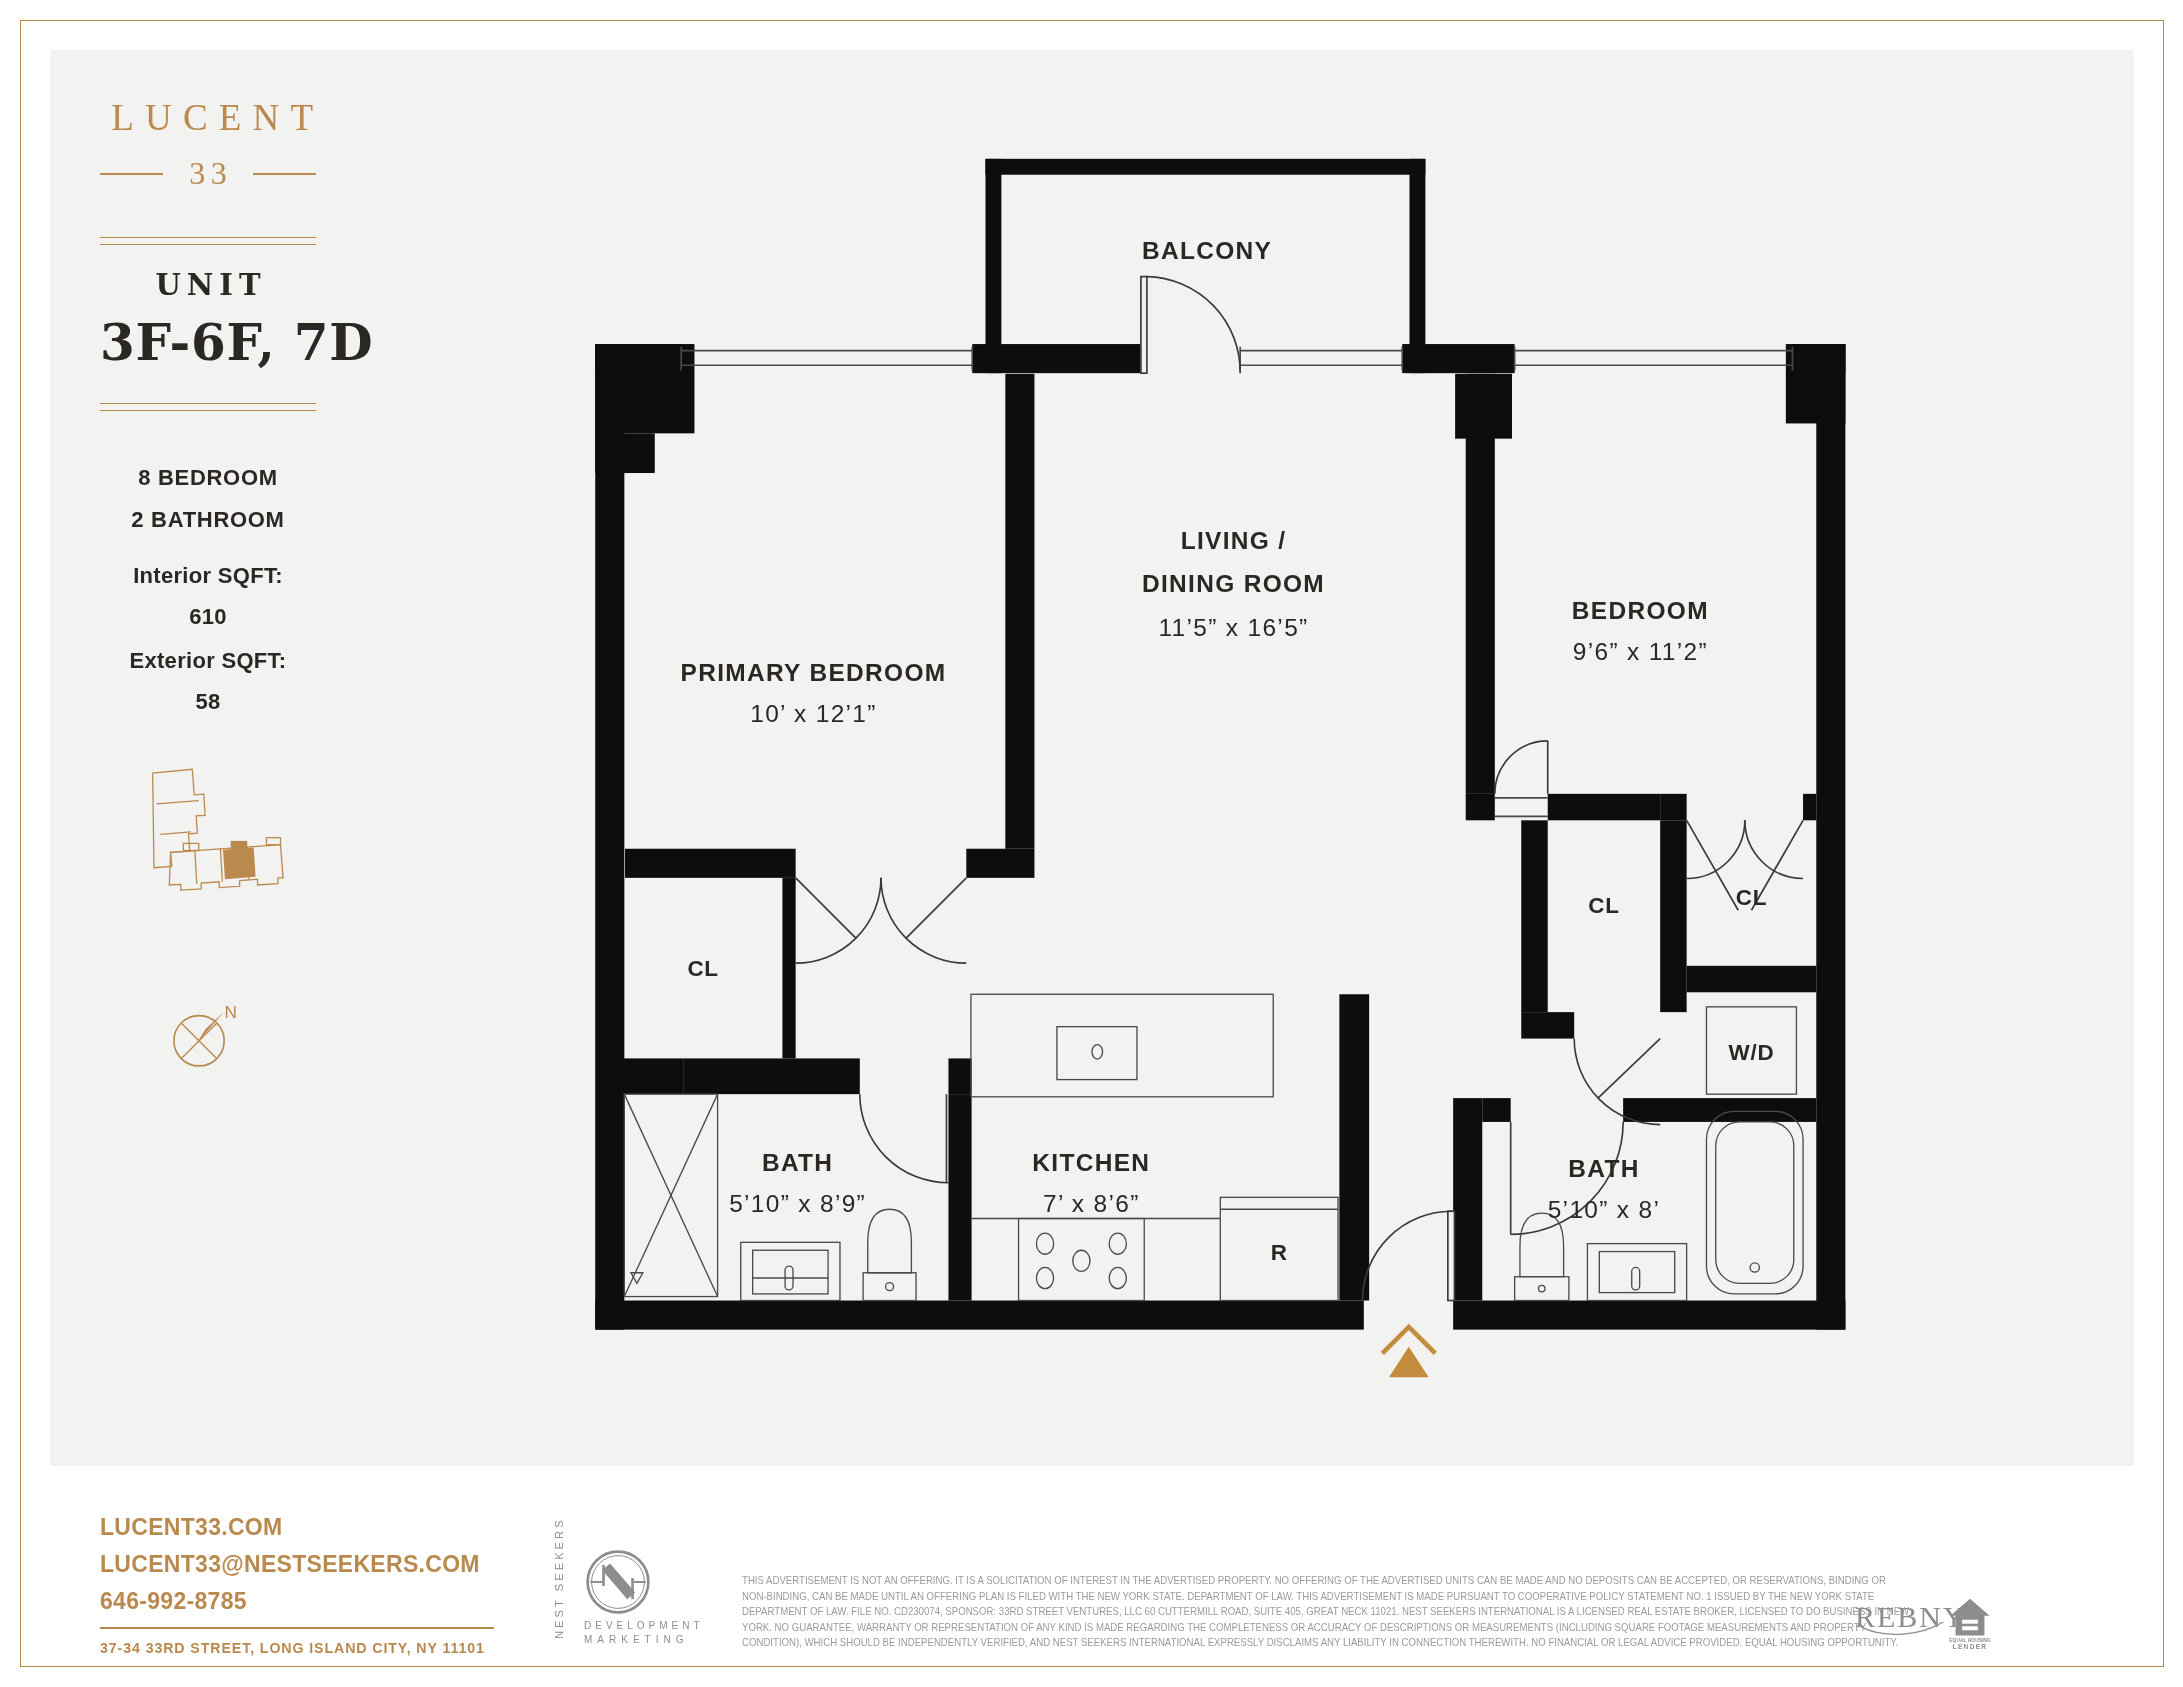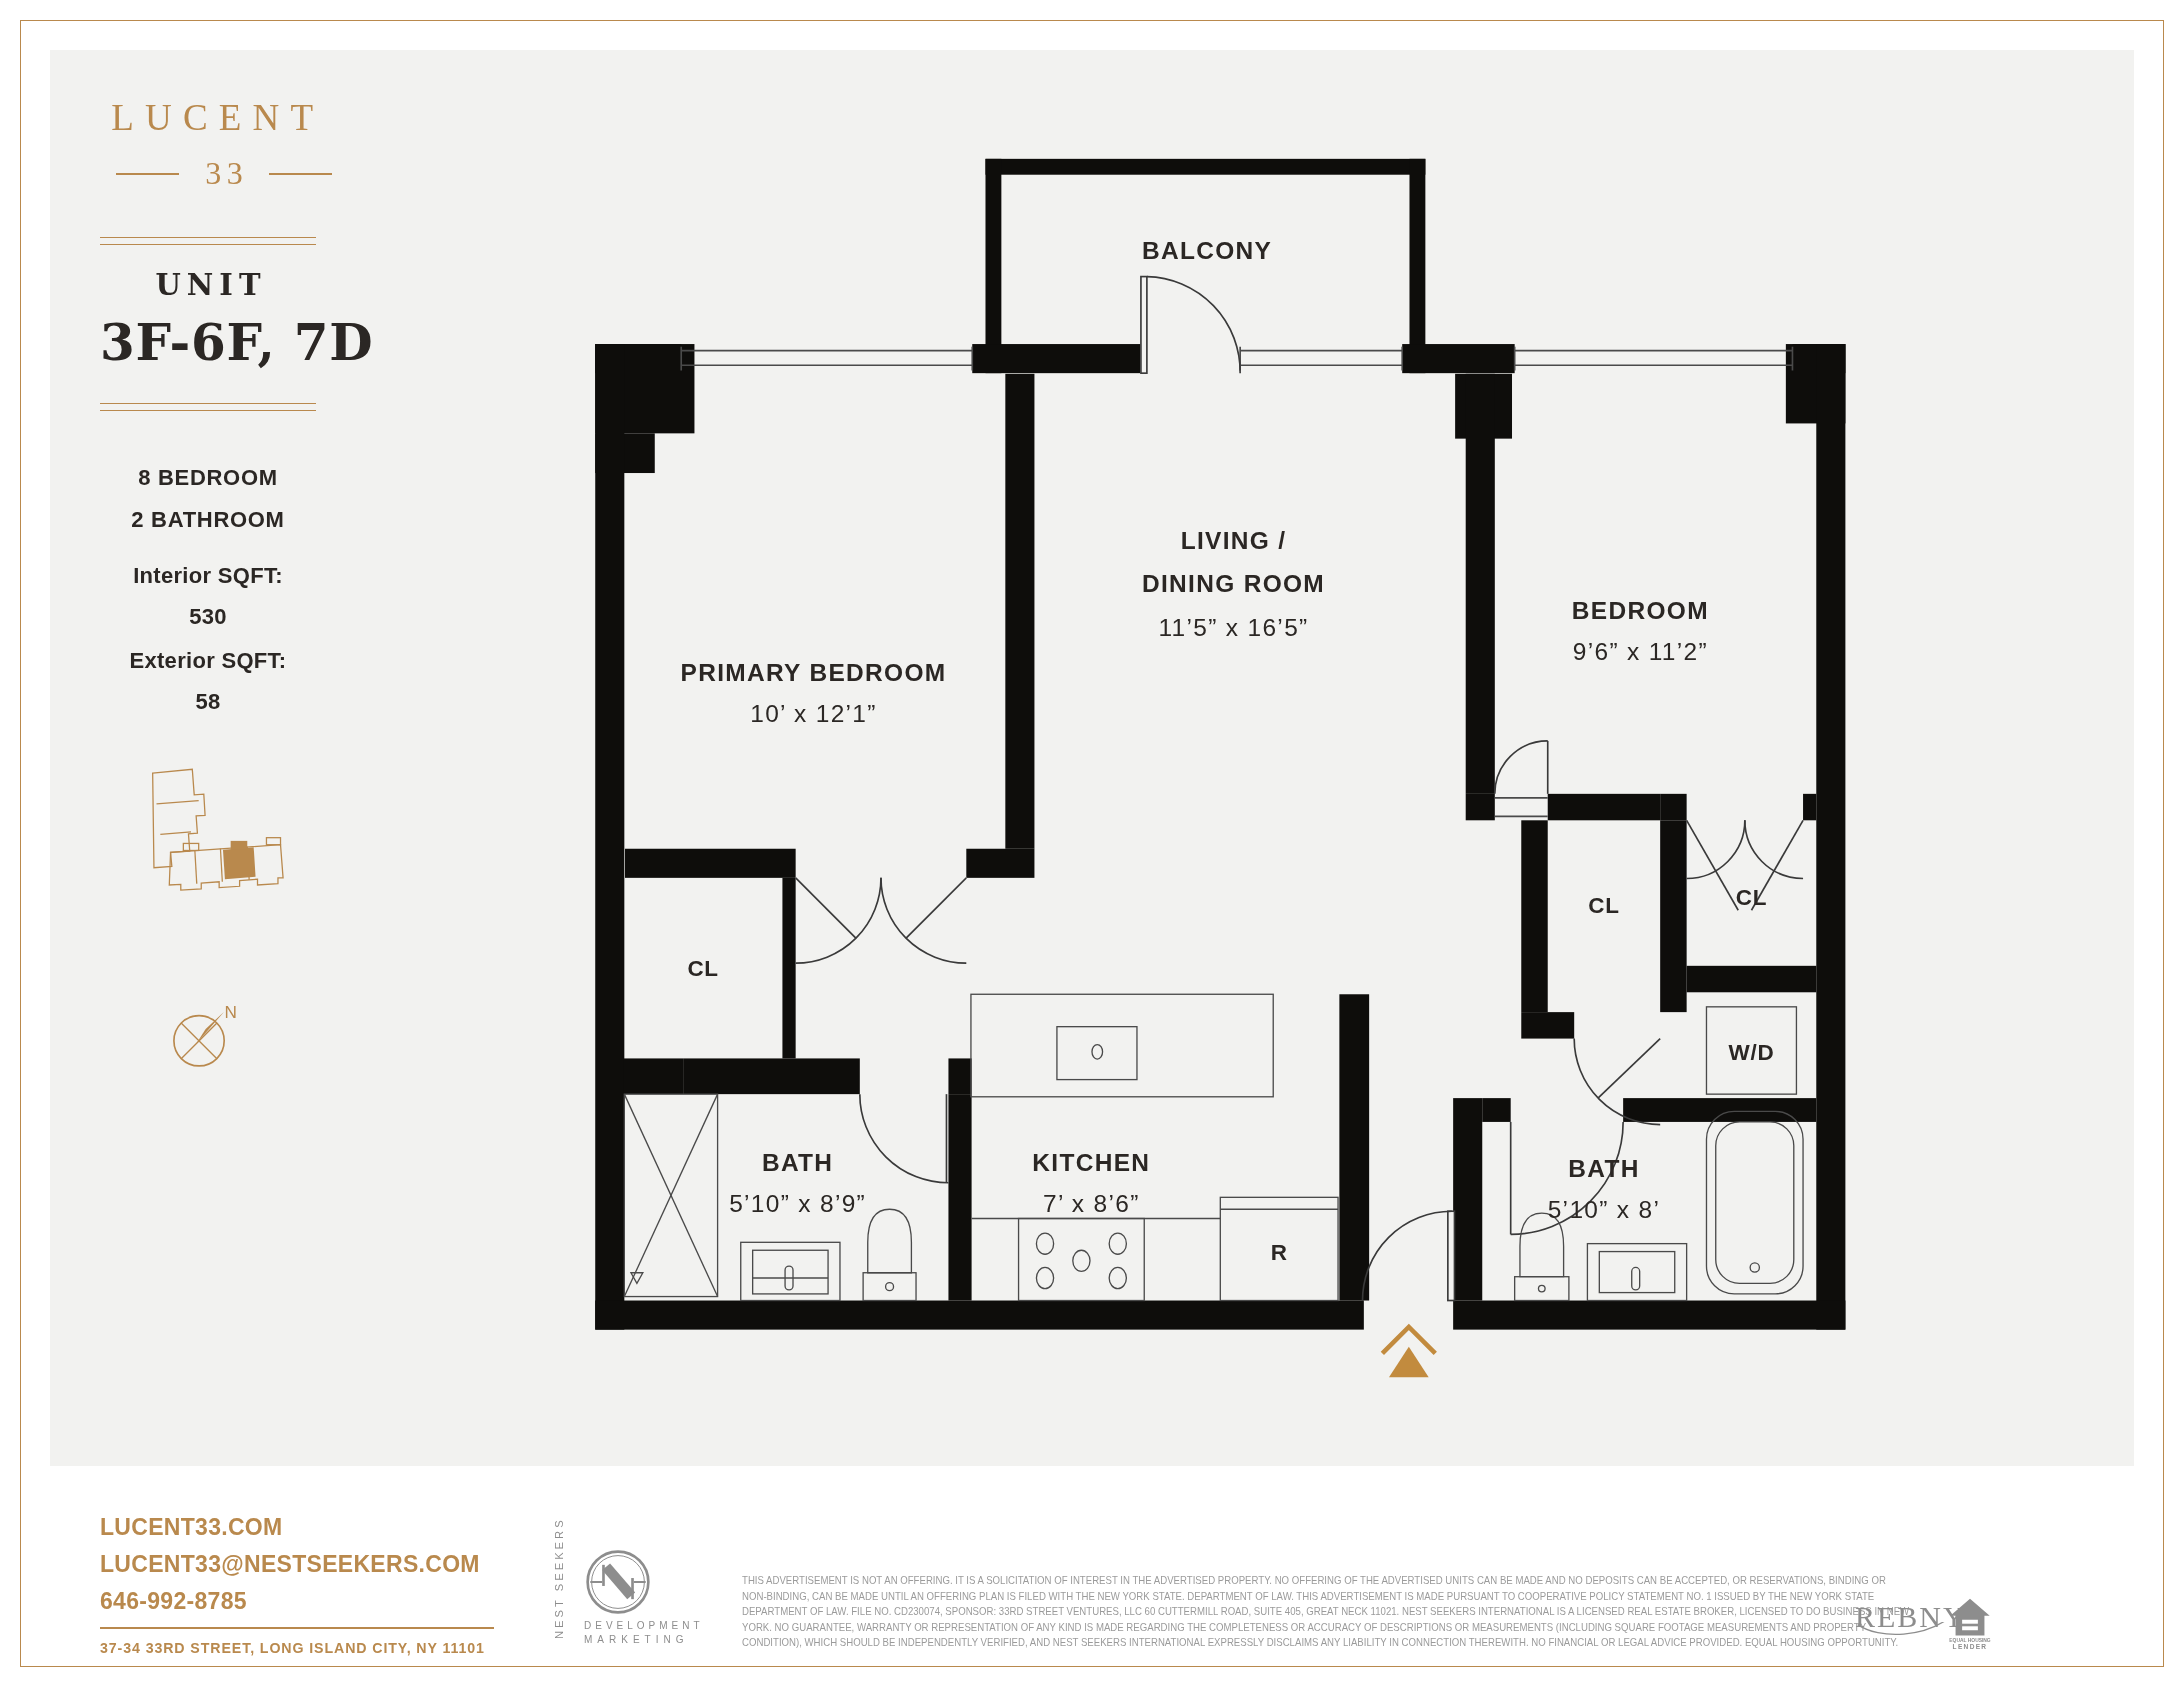--- a/index.html
+++ b/index.html
@@ -8,21 +8,21 @@
   .page { position:absolute; left:0; top:0; width:2183px; height:1688px; background:#fff; }
   .frame { position:absolute; left:20px; top:20px; width:2144px; height:1647px;
            border:1.3px solid #b9894d; }
   .panel { position:absolute; left:50px; top:50px; width:2084px; height:1416px; background:#f2f2f0; }
 
   
   .sidebar { position:absolute; left:100px; top:50px; width:216px; height:1176px; color:#2b2724; }
   .brand-name { position:absolute; top:46px; left:0; width:100%; text-align:center;
     font-family:"Liberation Serif", serif; font-size:37px; letter-spacing:11.2px; padding-left:11.2px;
     color:#b9894d; font-weight:400; }
-  .brand-row { position:absolute; top:105px; left:16px; width:100%; display:flex; align-items:center; gap:21px;
+  .brand-row { position:absolute; top:105px; left:0; width:100%; display:flex; align-items:center; gap:21px;
     color:#b9894d; }
   .brand-row .ln { flex:1; border-top:2px solid #b9894d; }
   .brand-num { font-family:"Liberation Serif", serif; font-size:32px; letter-spacing:5.3px; padding-left:5.3px; }
   .dbl-rule { position:absolute; left:0; width:100%; height:8px;
     border-top:1.3px solid #b9894d; border-bottom:1.3px solid #b9894d; }
   .rule-a { top:187px; } .rule-b { top:353px; }
   .unit-label { position:absolute; top:218px; width:100%; text-align:center;
     font-family:"DejaVu Serif", serif; font-weight:700; font-size:29px; letter-spacing:6px; padding-left:6px; }
   .unit-number { position:absolute; top:263px; width:100%; text-align:center; white-space:nowrap;
     font-family:"DejaVu Serif", serif; font-weight:700; font-size:50px; letter-spacing:0.7px; }
@@ -78,21 +78,21 @@
       <span class="brand-num">33</span>
       <span class="ln"></span>
     </div>
     <div class="dbl-rule rule-a"></div>
     <div class="unit-label">UNIT</div>
     <div class="unit-number">3F-6F, 7D</div>
     <div class="dbl-rule rule-b"></div>
     <div class="spec spec-bed">8 BEDROOM</div>
     <div class="spec spec-bath">2 BATHROOM</div>
     <div class="sqft sq1">Interior SQFT:</div>
-    <div class="sqft sq2">530</div>
+    <div class="sqft sq2">610</div>
     <div class="sqft sq3">Exterior SQFT:</div>
     <div class="sqft sq4">58</div>
 
     <svg class="keyplan" viewBox="0 0 250 280">
       <g fill="none" stroke="#b9894d" stroke-width="2">
         <path d="M40,8 L102,2 L105,42 L120,41 L122,74 L108,75 L110,102 L96,103 L98,130 L68,132 L70,154 L42,156 Z"></path>
         <line x1="46" y1="56" x2="112" y2="51"></line>
         <line x1="52" y1="104" x2="100" y2="100"></line>
         <path d="M68,132 L240,120 L244,172 L236,172 L236,181 L204,183 L204,174 L176,176 L176,185 L144,187 L144,178 L116,180 L116,189 L84,191 L84,182 L66,183 Z"></path>
         <line x1="106" y1="129" x2="109" y2="181"></line>

